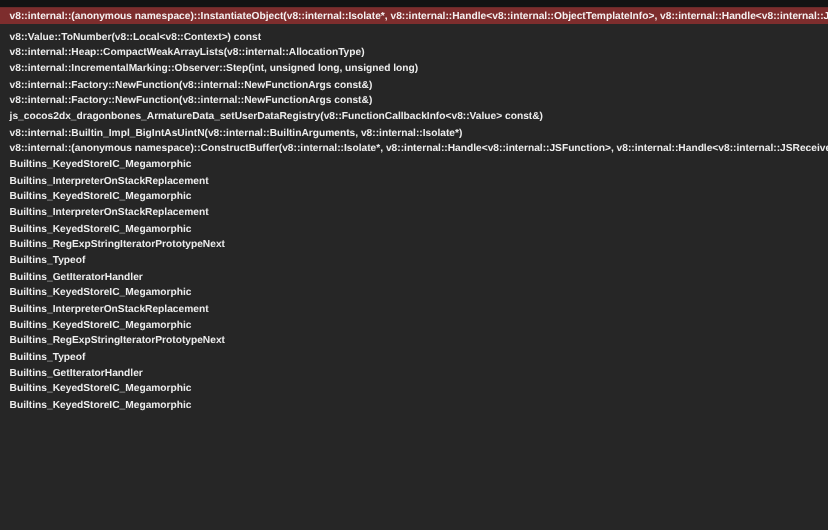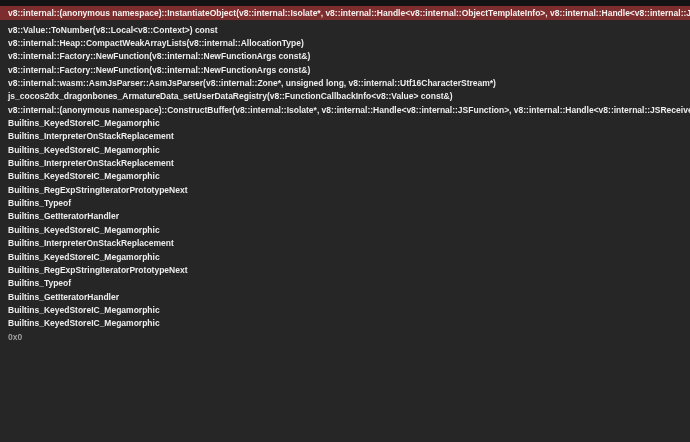--- a/index.html
+++ b/index.html
@@ -61,30 +61,33 @@
       <div class="row selected">
     <span class="label">v8::internal::(anonymous namespace)::InstantiateObject(v8::internal::Isolate*, v8::internal::Handle&lt;v8::internal::ObjectTemplateInfo&gt;, v8::internal::Handle&lt;v8::internal::JSReceiver&gt;, bool)</span>
   </div>
       <div class="row">
     <span class="label">v8::Value::ToNumber(v8::Local&lt;v8::Context&gt;) const</span>
   </div>
       <div class="row">
     <span class="label">v8::internal::Heap::CompactWeakArrayLists(v8::internal::AllocationType)</span>
   </div>
       <div class="row">
+    <span class="label">v8::internal::IncrementalMarking::Observer::Step(int, unsigned long, unsigned long)</span>
+  </div>
+      <div class="row">
     <span class="label">v8::internal::Factory::NewFunction(v8::internal::NewFunctionArgs const&amp;)</span>
   </div>
       <div class="row">
     <span class="label">v8::internal::Factory::NewFunction(v8::internal::NewFunctionArgs const&amp;)</span>
   </div>
       <div class="row">
-    <span class="label">v8::internal::wasm::AsmJsParser::AsmJsParser(v8::internal::Zone*, unsigned long, v8::internal::Utf16CharacterStream*)</span>
+    <span class="label">js_cocos2dx_dragonbones_ArmatureData_setUserDataRegistry(v8::FunctionCallbackInfo&lt;v8::Value&gt; const&amp;)</span>
   </div>
       <div class="row">
-    <span class="label">js_cocos2dx_dragonbones_ArmatureData_setUserDataRegistry(v8::FunctionCallbackInfo&lt;v8::Value&gt; const&amp;)</span>
+    <span class="label">v8::internal::Builtin_Impl_BigIntAsUintN(v8::internal::BuiltinArguments, v8::internal::Isolate*)</span>
   </div>
       <div class="row">
     <span class="label">v8::internal::(anonymous namespace)::ConstructBuffer(v8::internal::Isolate*, v8::internal::Handle&lt;v8::internal::JSFunction&gt;, v8::internal::Handle&lt;v8::internal::JSReceiver&gt;, v8::internal::Handle&lt;v8::…</span>
   </div>
       <div class="row">
     <span class="label">Builtins_KeyedStoreIC_Megamorphic</span>
   </div>
       <div class="row">
     <span class="label">Builtins_InterpreterOnStackReplacement</span>
   </div>
@@ -123,17 +126,14 @@
   </div>
       <div class="row">
     <span class="label">Builtins_GetIteratorHandler</span>
   </div>
       <div class="row">
     <span class="label">Builtins_KeyedStoreIC_Megamorphic</span>
   </div>
       <div class="row">
     <span class="label">Builtins_KeyedStoreIC_Megamorphic</span>
   </div>
-      <div class="row dim">
-    <span class="label">0x0</span>
-  </div>
     </div>
 </div>
 
 </body></html>

